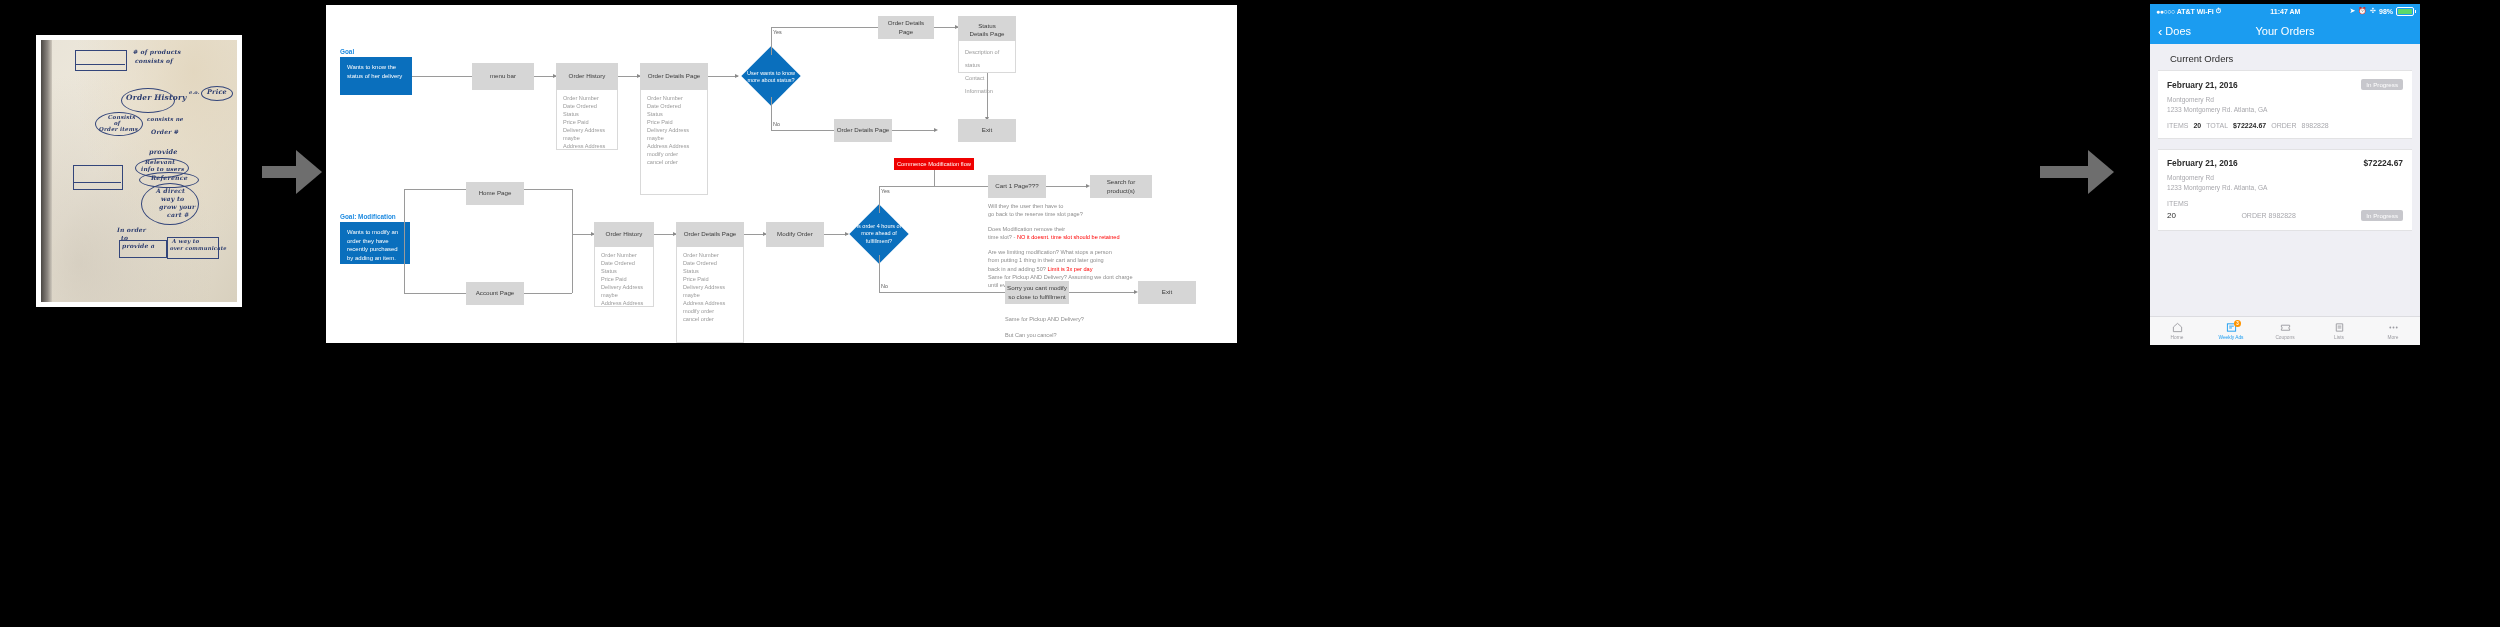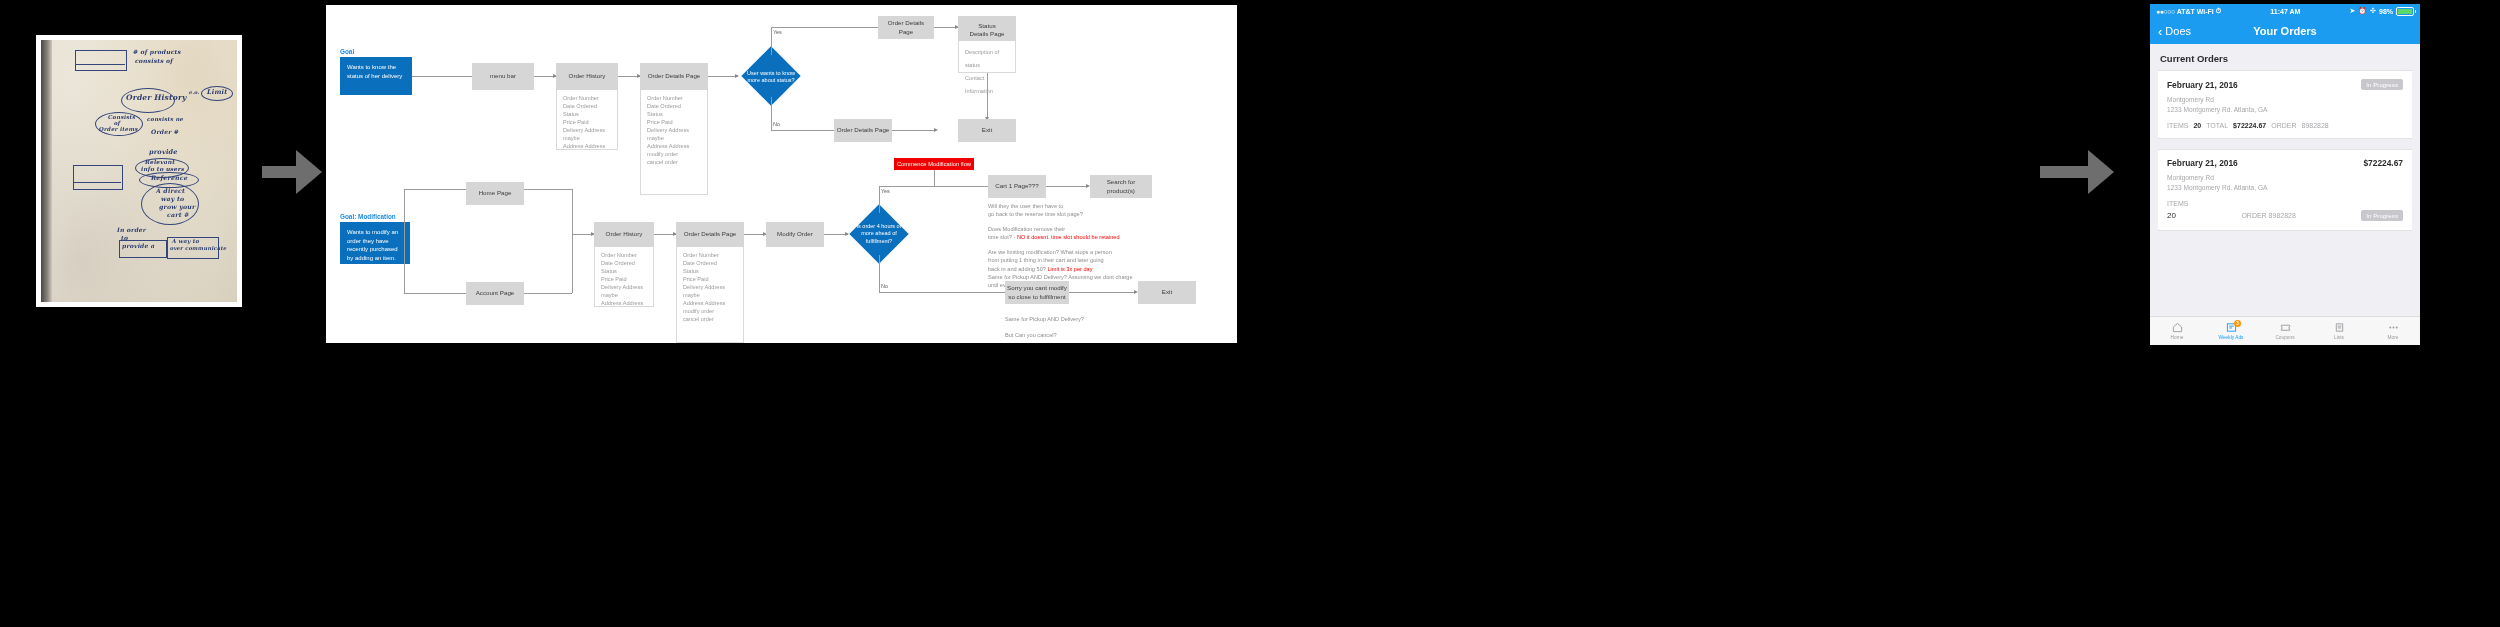--- a/index.html
+++ b/index.html
@@ -71,22 +71,22 @@
   .sb-mid{flex:1;text-align:center;font-weight:700;}
   .sb-right{display:flex;align-items:center;gap:3px;font-weight:600;}
   .batt{width:16px;height:7px;border:1px solid #fff;border-radius:2px;position:relative;}
   .batt i{position:absolute;inset:1px;right:1px;background:#5cd96b;display:block;}
   .batt:after{content:"";position:absolute;right:-3px;top:2px;width:1.5px;height:3px;background:#fff;}
   .nav-bar{height:26px;background:#1b9cf0;color:#fff;display:flex;align-items:center;
       position:relative;padding:0 8px;box-sizing:border-box;}
   .nav-back{display:flex;align-items:center;gap:3px;font-size:11px;font-weight:500;}
   .chev{font-size:13px;line-height:1;}
   .nav-title{position:absolute;left:0;right:0;text-align:center;font-size:11px;
-      font-weight:700;pointer-events:none;}
-  .sec-title{font-size:9.5px;font-weight:700;color:#2b2b2b;padding:9px 10px 6px;}
+      font-weight:400;pointer-events:none;}
+  .sec-title{font-size:9.5px;font-weight:400;color:#2b2b2b;padding:9px 10px 6px;margin-left:10px;}
   .order-card{background:#fff;margin:0 8px 10px;padding:8px 9px 9px;
       border-top:1px solid #e2e2e4;border-bottom:1px solid #e2e2e4;}
   .oc-row1{display:flex;align-items:center;justify-content:space-between;}
   .oc-date{font-size:8.4px;font-weight:700;color:#2b2b2b;}
   .badge{background:#c7c7cc;color:#fff;font-size:6.2px;padding:2px 5px;border-radius:2px;}
   .oc-price{font-size:8.4px;font-weight:700;color:#2b2b2b;}
   .oc-addr{font-size:6.6px;color:#a8a8ad;line-height:1.5;margin-top:5px;}
   .oc-meta{display:flex;align-items:baseline;gap:5px;margin-top:7px;font-size:7px;color:#a8a8ad;}
   .oc-meta b{color:#2b2b2b;font-weight:700;}
   .oc-meta2{display:flex;align-items:center;justify-content:space-between;margin-top:3px;}
@@ -113,21 +113,21 @@
     <div class="inkline" style="left:34px;top:24px;width:50px;"></div>
 
     <div class="ink" style="left:92px;top:8px;font-size:6px;"># of products</div>
     <div class="ink" style="left:94px;top:17px;font-size:6px;">consists of</div>
 
     <div class="inkshape ell" style="left:80px;top:48px;width:52px;height:23px;"></div>
     <div class="ink" style="left:85px;top:53px;font-size:7.5px;">Order History</div>
 
     <div class="ink" style="left:148px;top:49px;font-size:5px;">e.o.</div>
     <div class="inkshape ell" style="left:160px;top:46px;width:30px;height:13px;"></div>
-    <div class="ink" style="left:166px;top:48px;font-size:6.5px;">Limit</div>
+    <div class="ink" style="left:166px;top:48px;font-size:6.5px;">Price</div>
 
     <div class="inkshape ell" style="left:54px;top:72px;width:46px;height:22px;"></div>
     <div class="ink" style="left:67px;top:74px;font-size:5.5px;">Consists</div>
     <div class="ink" style="left:73px;top:80px;font-size:5.5px;">of</div>
     <div class="ink" style="left:58px;top:86px;font-size:5.5px;">Order items</div>
 
     <div class="ink" style="left:106px;top:76px;font-size:5.5px;">consists ne</div>
     <div class="ink" style="left:110px;top:88px;font-size:6px;">Order #</div>
 
     <div class="ink" style="left:108px;top:108px;font-size:6.5px;">provide</div>

